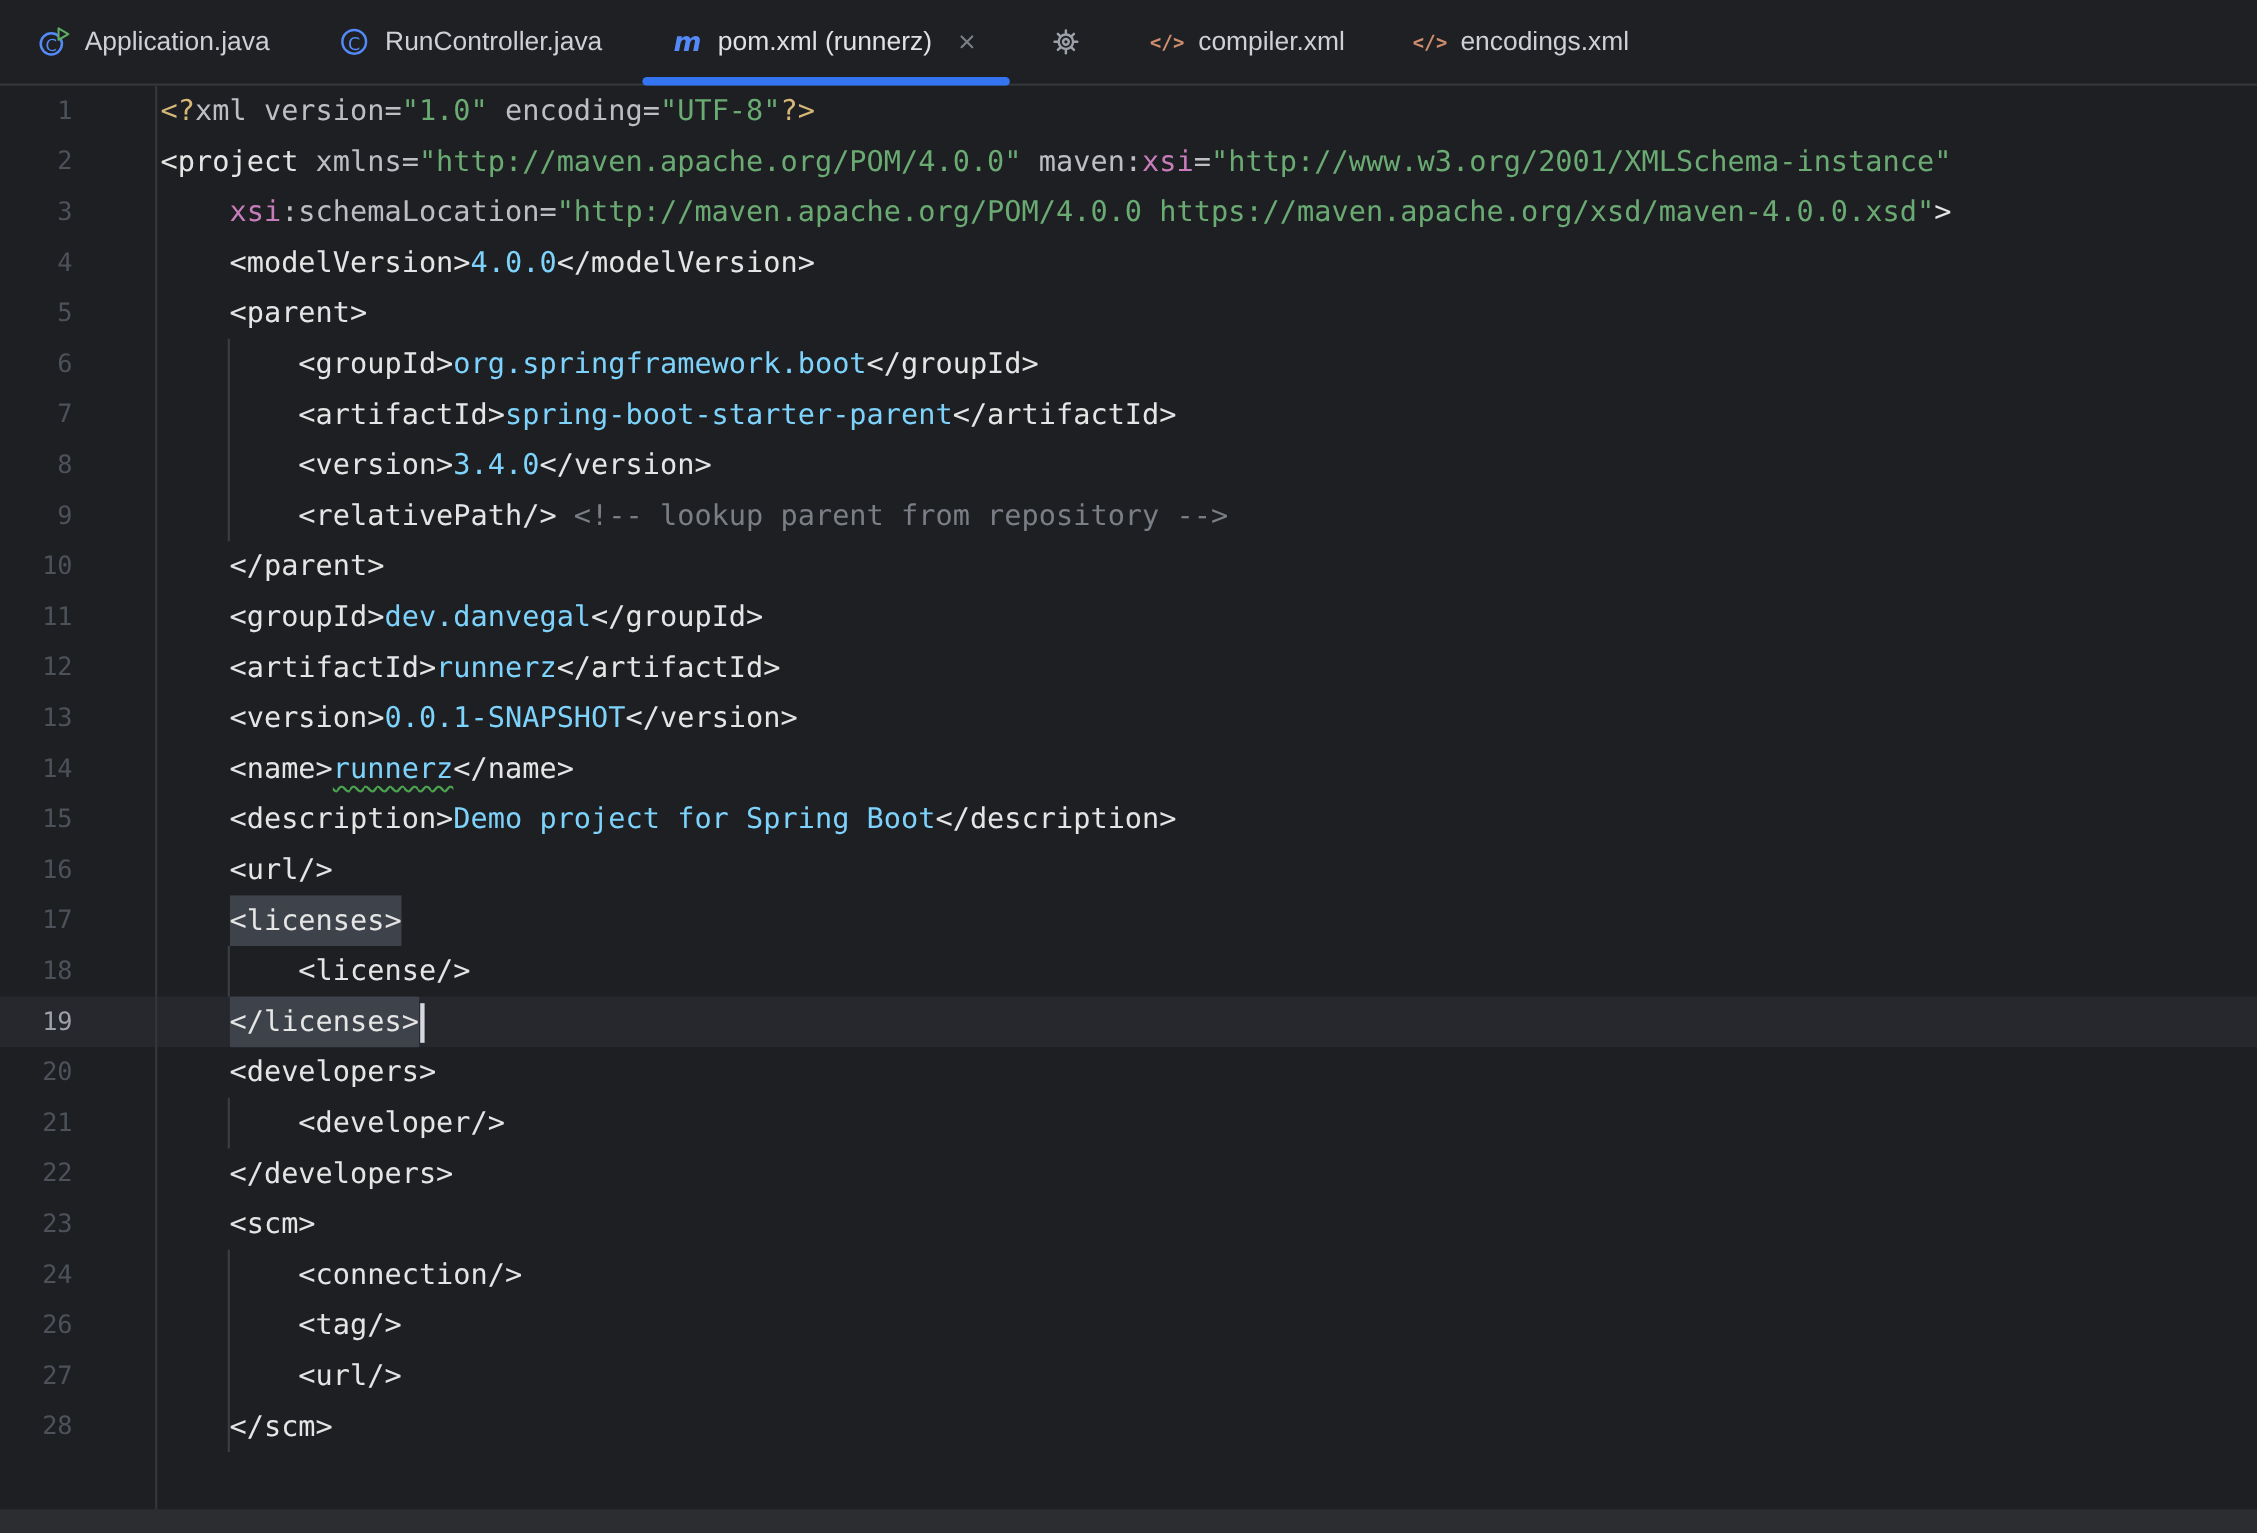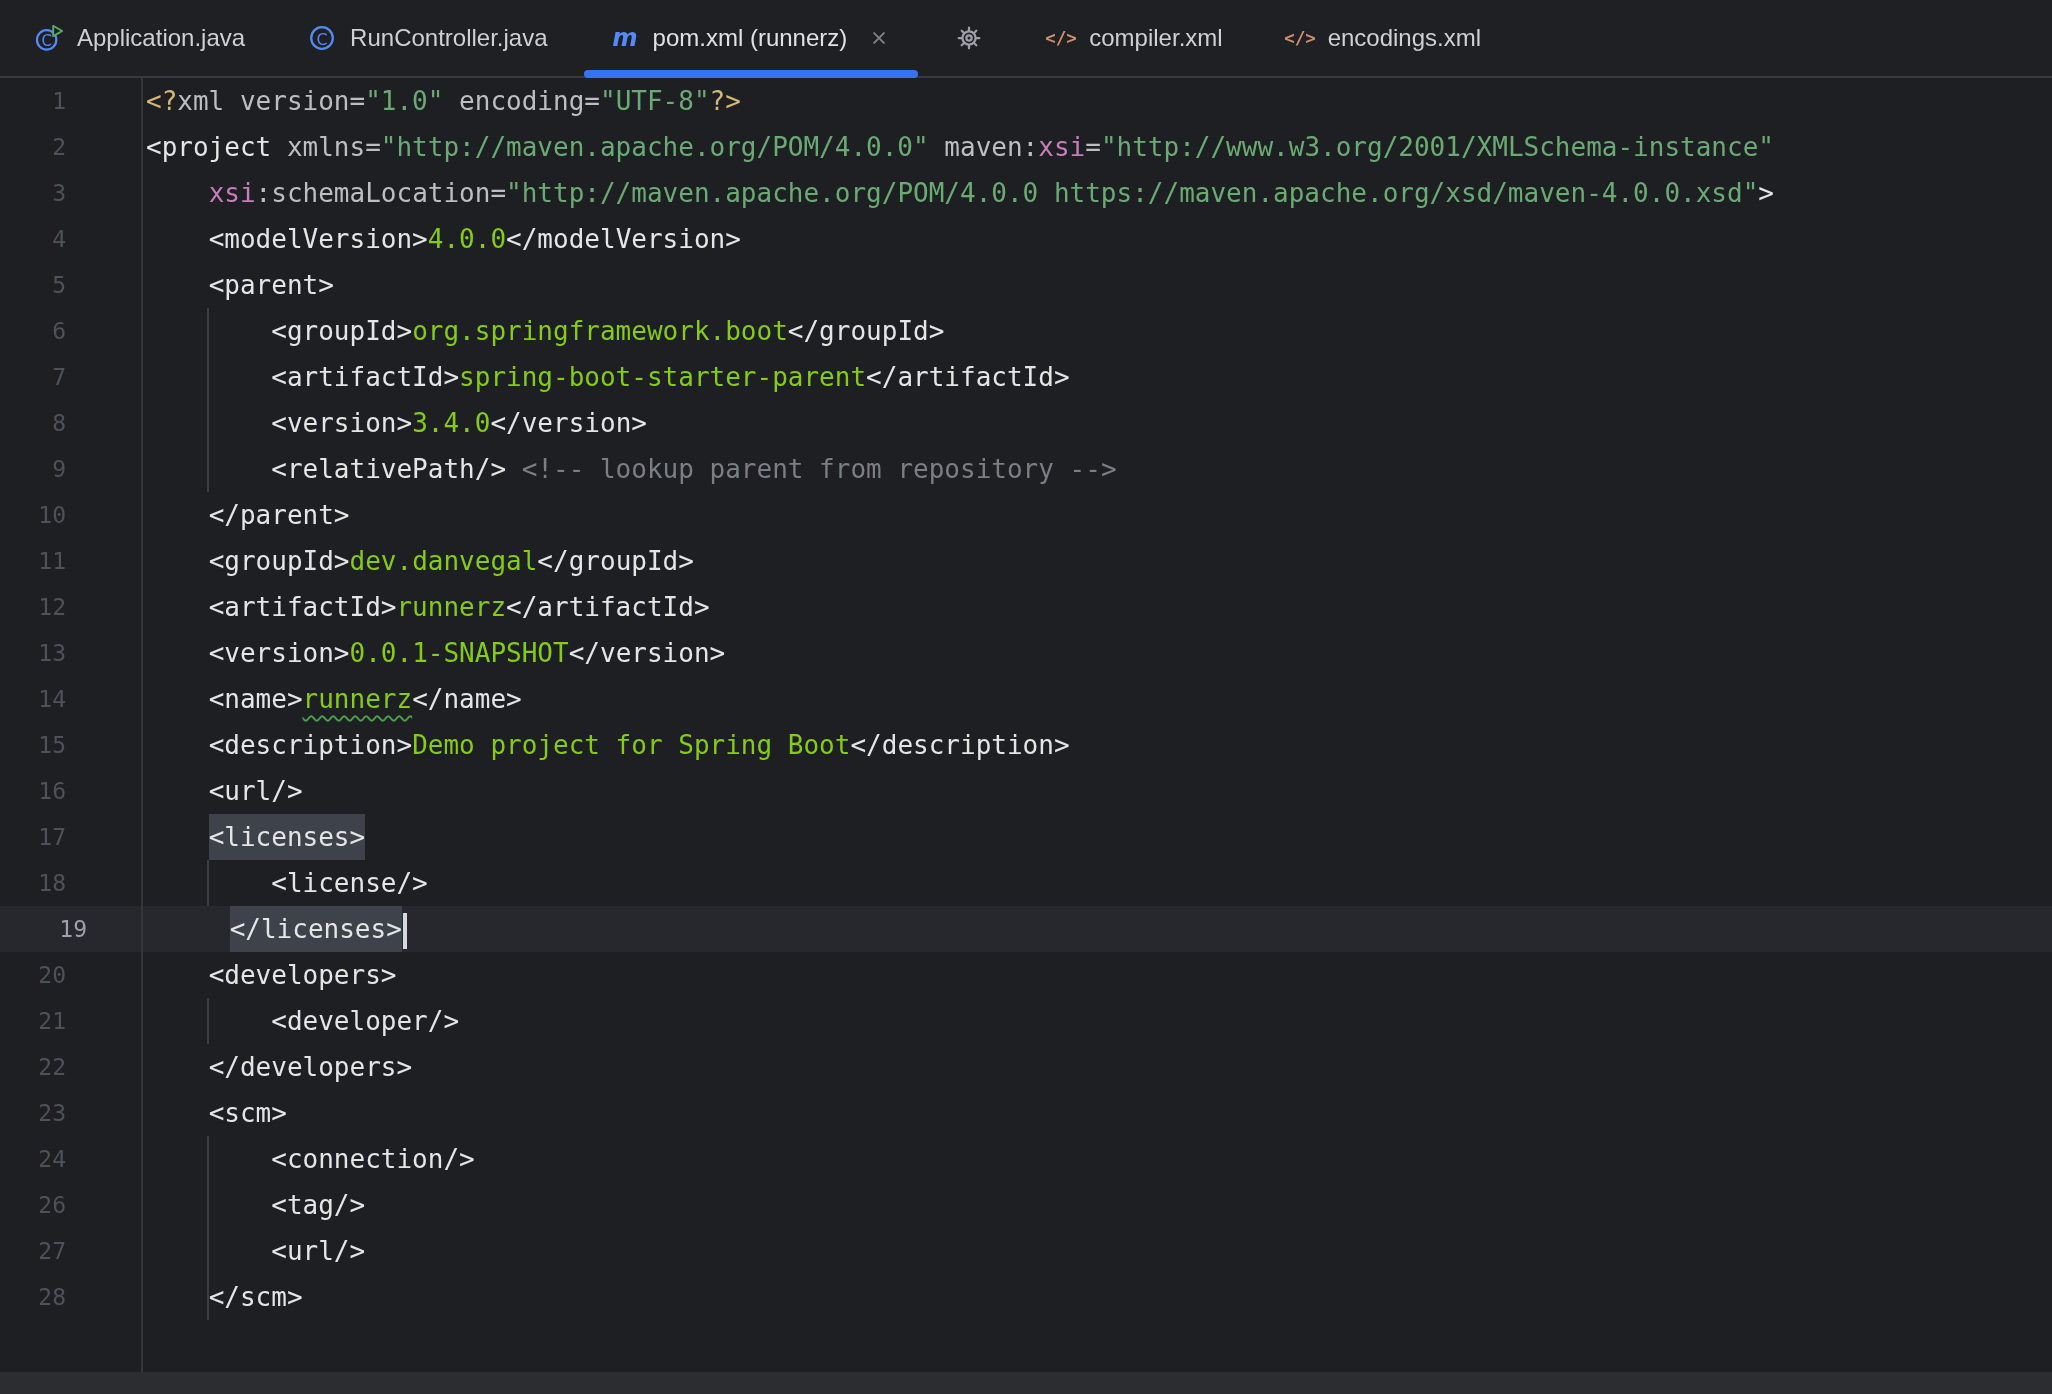--- a/index.html
+++ b/index.html
@@ -32,28 +32,28 @@
   .tab-close svg { width:26px; height:26px; }
   
   .editor { position:absolute; left:0; top:78px; width:2052px; height:1294px; background:#1e1f22; }
   .lines { position:absolute; left:0; top:0; width:2052px; }
   .line { display:flex; height:46px; font:26px/46px "DejaVu Sans Mono", monospace; font-variant-ligatures:none; }
   .line.current { background:#26282e; }
   .num {
     flex:0 0 142px; box-sizing:border-box; text-align:right; padding-right:76px;
     color:#4d525a; font-size:23px;
   }
-  .line.current .num { color:#9ea1a8;margin-left:21px; }
+  .line.current .num { color:#9ea1a8; }
   .code { white-space:pre; padding-left:4px; }
   .seg.pi  { color:#d5b778; }
   .seg.tag { color:#e5e5e5; }
   .seg.attr{ color:#bcbec4; }
   .seg.ns  { color:#c77dbb;margin-top:20px; }
   .seg.str { color:#6aab73; }
-  .seg.txt { color:#84cc16; }
+  .seg.txt { color:#7dd3fc; }
   .seg.com { color:#7a7e85; }
   .seg.ws  { color:#bcbec4; }
   .seg.hl  { background:#3e434b; display:inline-block; vertical-align:top; height:46px; }
   .seg.sq  { text-decoration:underline wavy #4aa14e 2px; text-underline-offset:7px; }
   .caret { display:inline-block; width:4px; height:36px; background:#d6d8dd; vertical-align:middle; margin-left:1px; }
   .gutter-sep { position:absolute; left:141px; top:0; width:2px; height:1294px; background:#34363a; }
   .guide { position:absolute; left:207px; width:2px; background:#3a3d42; }
   
   .bottom-bar { position:absolute; left:0; top:1372px; width:2052px; height:22px; background:#2b2d30; }
 </style>

